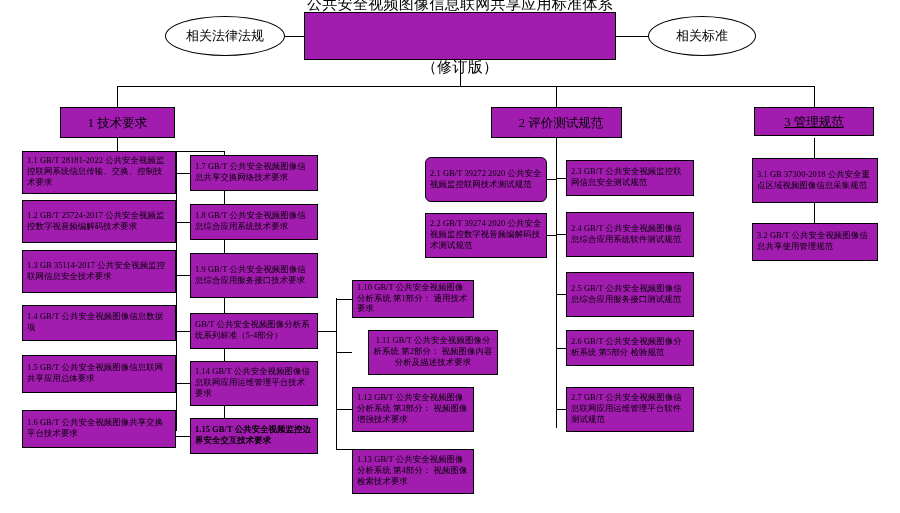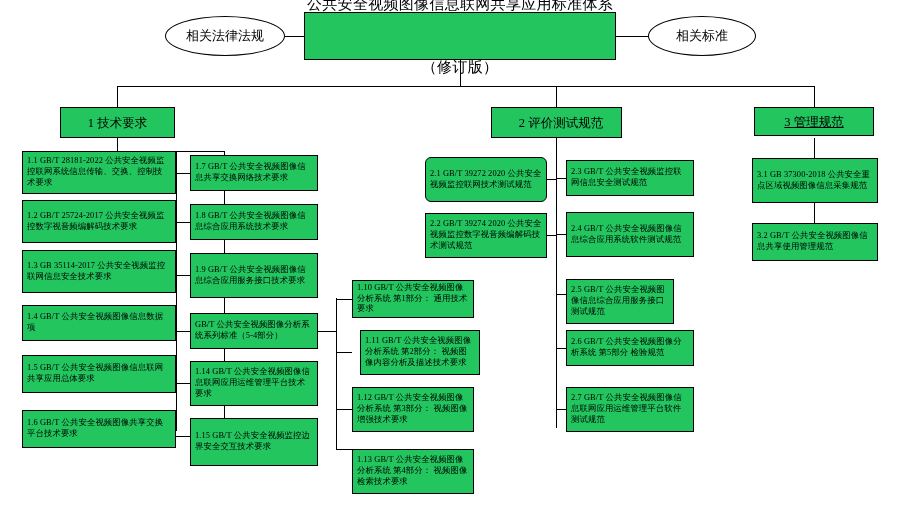--- a/index.html
+++ b/index.html
@@ -9,21 +9,21 @@
     font-family:"Liberation Serif","DejaVu Serif",serif;
     color:#000;
     overflow:hidden;
   }
   #canvas{position:relative;width:900px;height:513px;}
 
   .box{
     position:absolute;
     box-sizing:border-box;
     border:1px solid #000;
-    background:#22c55e;
+    background:#a21caf;
     display:flex;
     align-items:center;
     justify-content:center;
     text-align:center;
     line-height:1.28;
     z-index:3;
     gap:44px;
   }
   .box.lt{
     text-align:left;
@@ -136,38 +136,38 @@
   </div>
   <div class="box lt leaf" style="left:190px;top:253px;width:128px;height:45px;">
     <span class="txt">1.9 GB/T 公共安全视频图像信息综合应用服务接口技术要求</span>
   </div>
   <div class="box lt leaf" style="left:190px;top:313px;width:128px;height:36px;">
     <span class="txt">GB/T 公共安全视频图像分析系统系列标准（5-4部分）</span>
   </div>
   <div class="box lt leaf" style="left:190px;top:361px;width:128px;height:45px;">
     <span class="txt">1.14  GB/T 公共安全视频图像信息联网应用运维管理平台技术要求</span>
   </div>
-  <div class="box lt leaf" style="left:190px;top:418px;width:128px;height:48px;">
+  <div class="box lt leaf" style="left:190px;top:418px;width:128px;height:36px;font-weight:bold;">
     <span class="txt">1.15 GB/T 公共安全视频监控边界安全交互技术要求</span>
   </div>
 
   <div class="ln h" style="left:176px;top:173px;width:14px;"></div>
   <div class="ln h" style="left:176px;top:222px;width:14px;"></div>
   <div class="ln h" style="left:176px;top:275px;width:14px;"></div>
   <div class="ln h" style="left:176px;top:331px;width:14px;"></div>
   <div class="ln h" style="left:176px;top:383px;width:14px;"></div>
   <div class="ln h" style="left:176px;top:436px;width:14px;"></div>
 
   <div class="ln h" style="left:318px;top:331px;width:18px;"></div>
   <div class="ln v" style="left:336px;top:298px;height:152px;"></div>
 
   <div class="box lt leaf" style="left:352px;top:280px;width:122px;height:38px;">
     <span class="txt">1.10  GB/T 公共安全视频图像分析系统 第1部分： 通用技术要求</span>
   </div>
-  <div class="box lt leaf" style="left:360px;top:330px;width:120px;height:45px;">
+  <div class="box lt leaf" style="left:368px;top:330px;width:130px;height:45px;text-align:center;">
     <span class="txt">1.11  GB/T 公共安全视频图像分析系统 第2部分： 视频图像内容分析及描述技术要求</span>
   </div>
   <div class="box lt leaf" style="left:352px;top:387px;width:122px;height:45px;">
     <span class="txt">1.12  GB/T 公共安全视频图像分析系统 第3部分： 视频图像增强技术要求</span>
   </div>
   <div class="box lt leaf" style="left:352px;top:443px;width:122px;height:45px;margin-top:6px;">
     <span class="txt">1.13  GB/T 公共安全视频图像分析系统 第4部分： 视频图像检索技术要求</span>
   </div>
 
   <div class="ln h" style="left:336px;top:299px;width:16px;"></div>
@@ -185,21 +185,21 @@
   </div>
   <div class="ln h" style="left:547px;top:179px;width:9px;"></div>
   <div class="ln h" style="left:547px;top:235px;width:9px;"></div>
 
   <div class="box lt leaf" style="left:566px;top:160px;width:128px;height:36px;">
     <span class="txt">2.3 GB/T 公共安全视频监控联网信息安全测试规范</span>
   </div>
   <div class="box lt leaf" style="left:566px;top:212px;width:128px;height:45px;">
     <span class="txt">2.4 GB/T 公共安全视频图像信息综合应用系统软件测试规范</span>
   </div>
-  <div class="box lt leaf" style="left:566px;top:272px;width:108px;height:45px;margin-top:7px;">
+  <div class="box lt leaf" style="left:566px;top:272px;width:128px;height:45px;">
     <span class="txt">2.5 GB/T 公共安全视频图像信息综合应用服务接口测试规范</span>
   </div>
   <div class="box lt leaf" style="left:566px;top:330px;width:128px;height:36px;">
     <span class="txt">2.6 GB/T 公共安全视频图像分析系统 第5部分 检验规范</span>
   </div>
   <div class="box lt leaf" style="left:566px;top:387px;width:128px;height:45px;">
     <span class="txt">2.7 GB/T 公共安全视频图像信息联网应用运维管理平台软件测试规范</span>
   </div>
 
   <div class="ln h" style="left:556px;top:178px;width:10px;"></div>

